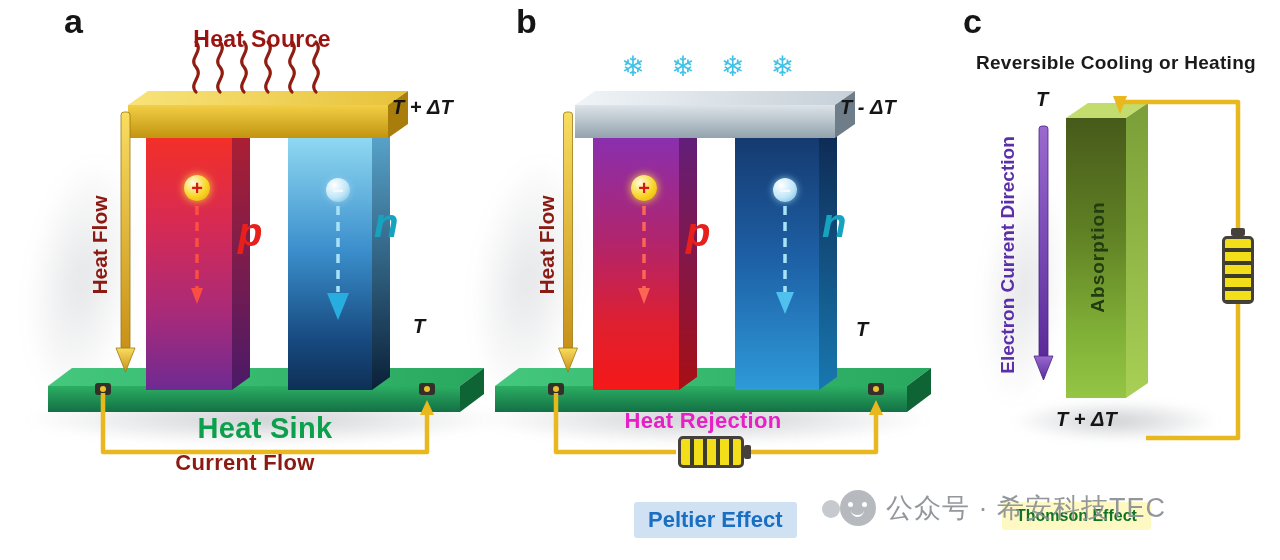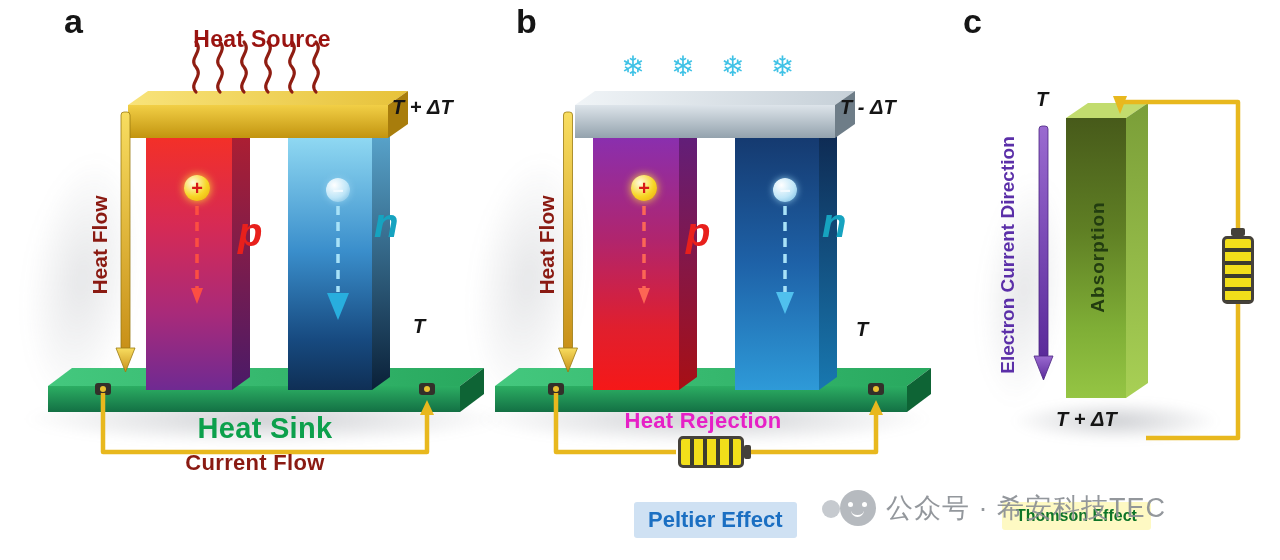--- a/index.html
+++ b/index.html
@@ -187,33 +187,34 @@
   </div>
 
   <div class="panel-letter" style="left:64px;top:2px">a</div>
   <div class="heading" style="left:142px;top:26px;width:240px;font-size:23px;color:#9a1310">Heat Source</div>
   <div class="temp" style="left:392px;top:96px">T + ΔT</div>
   <div class="temp" style="left:413px;top:315px">T</div>
   <div class="pn" style="left:238px;top:212px;color:#e8201c">p</div>
   <div class="pn" style="left:374px;top:203px;color:#16a3c0">n</div>
   <div class="vtext" style="left:15px;top:233px;width:170px;font-size:21px;color:#8a1a12">Heat Flow</div>
   <div class="heading" style="left:165px;top:412px;width:200px;font-size:29px;color:#0ca04c">Heat Sink</div>
-  <div class="heading" style="left:150px;top:450px;width:210px;font-size:22px;color:#8a1a12">Current Flow</div>
+  <div class="heading" style="left:140px;top:450px;width:210px;font-size:22px;color:#8a1a12">Current Flow</div>
 
   <div class="panel-letter" style="left:516px;top:2px">b</div>
   <div class="heading" style="left:608px;top:50px;width:200px;font-size:28px;color:#3fc2e6;word-spacing:18px;font-weight:400">❄ ❄ ❄ ❄</div>
   <div class="temp" style="left:840px;top:96px">T - ΔT</div>
   <div class="temp" style="left:856px;top:318px">T</div>
   <div class="pn" style="left:686px;top:212px;color:#e8201c">p</div>
   <div class="pn" style="left:822px;top:203px;color:#16a3c0">n</div>
   <div class="vtext" style="left:462px;top:233px;width:170px;font-size:21px;color:#8a1a12">Heat Flow</div>
   <div class="heading" style="left:598px;top:408px;width:210px;font-size:22px;color:#e620c6">Heat Rejection</div>
   <div class="badge" style="left:634px;top:502px;font-size:22px;color:#1b6fc2;background:#cfe1f3">Peltier Effect</div>
 
   <div class="panel-letter" style="left:963px;top:2px">c</div>
+  <div class="heading" style="left:952px;top:52px;width:328px;font-size:19px;color:#1a1a1a">Reversible Cooling or Heating</div>
   <div class="temp" style="left:1036px;top:88px">T</div>
   <div class="temp" style="left:1056px;top:408px">T + ΔT</div>
   <div class="vtext" style="left:873px;top:244px;width:270px;font-size:19px;color:#5b2fa8">Electron Current Direction</div>
   <div class="vtext" style="left:1013px;top:246px;width:170px;font-size:19px;color:#223c10;letter-spacing:1px">Absorption</div>
   <div class="badge" style="left:1002px;top:502px;font-size:16px;color:#0e7428;background:#fef9c3">Thomson Effect</div>
 
   <div style="position:absolute;left:822px;top:486px;width:62px;height:46px">
     <div class="wm-circle" style="left:0;top:14px;width:18px;height:18px;background:#c6cacf"></div>
     <div class="wm-circle" style="left:18px;top:4px;width:36px;height:36px;background:#b6babf">
       <div class="wm-circle" style="left:8px;top:12px;width:5px;height:5px;background:#fff"></div>

